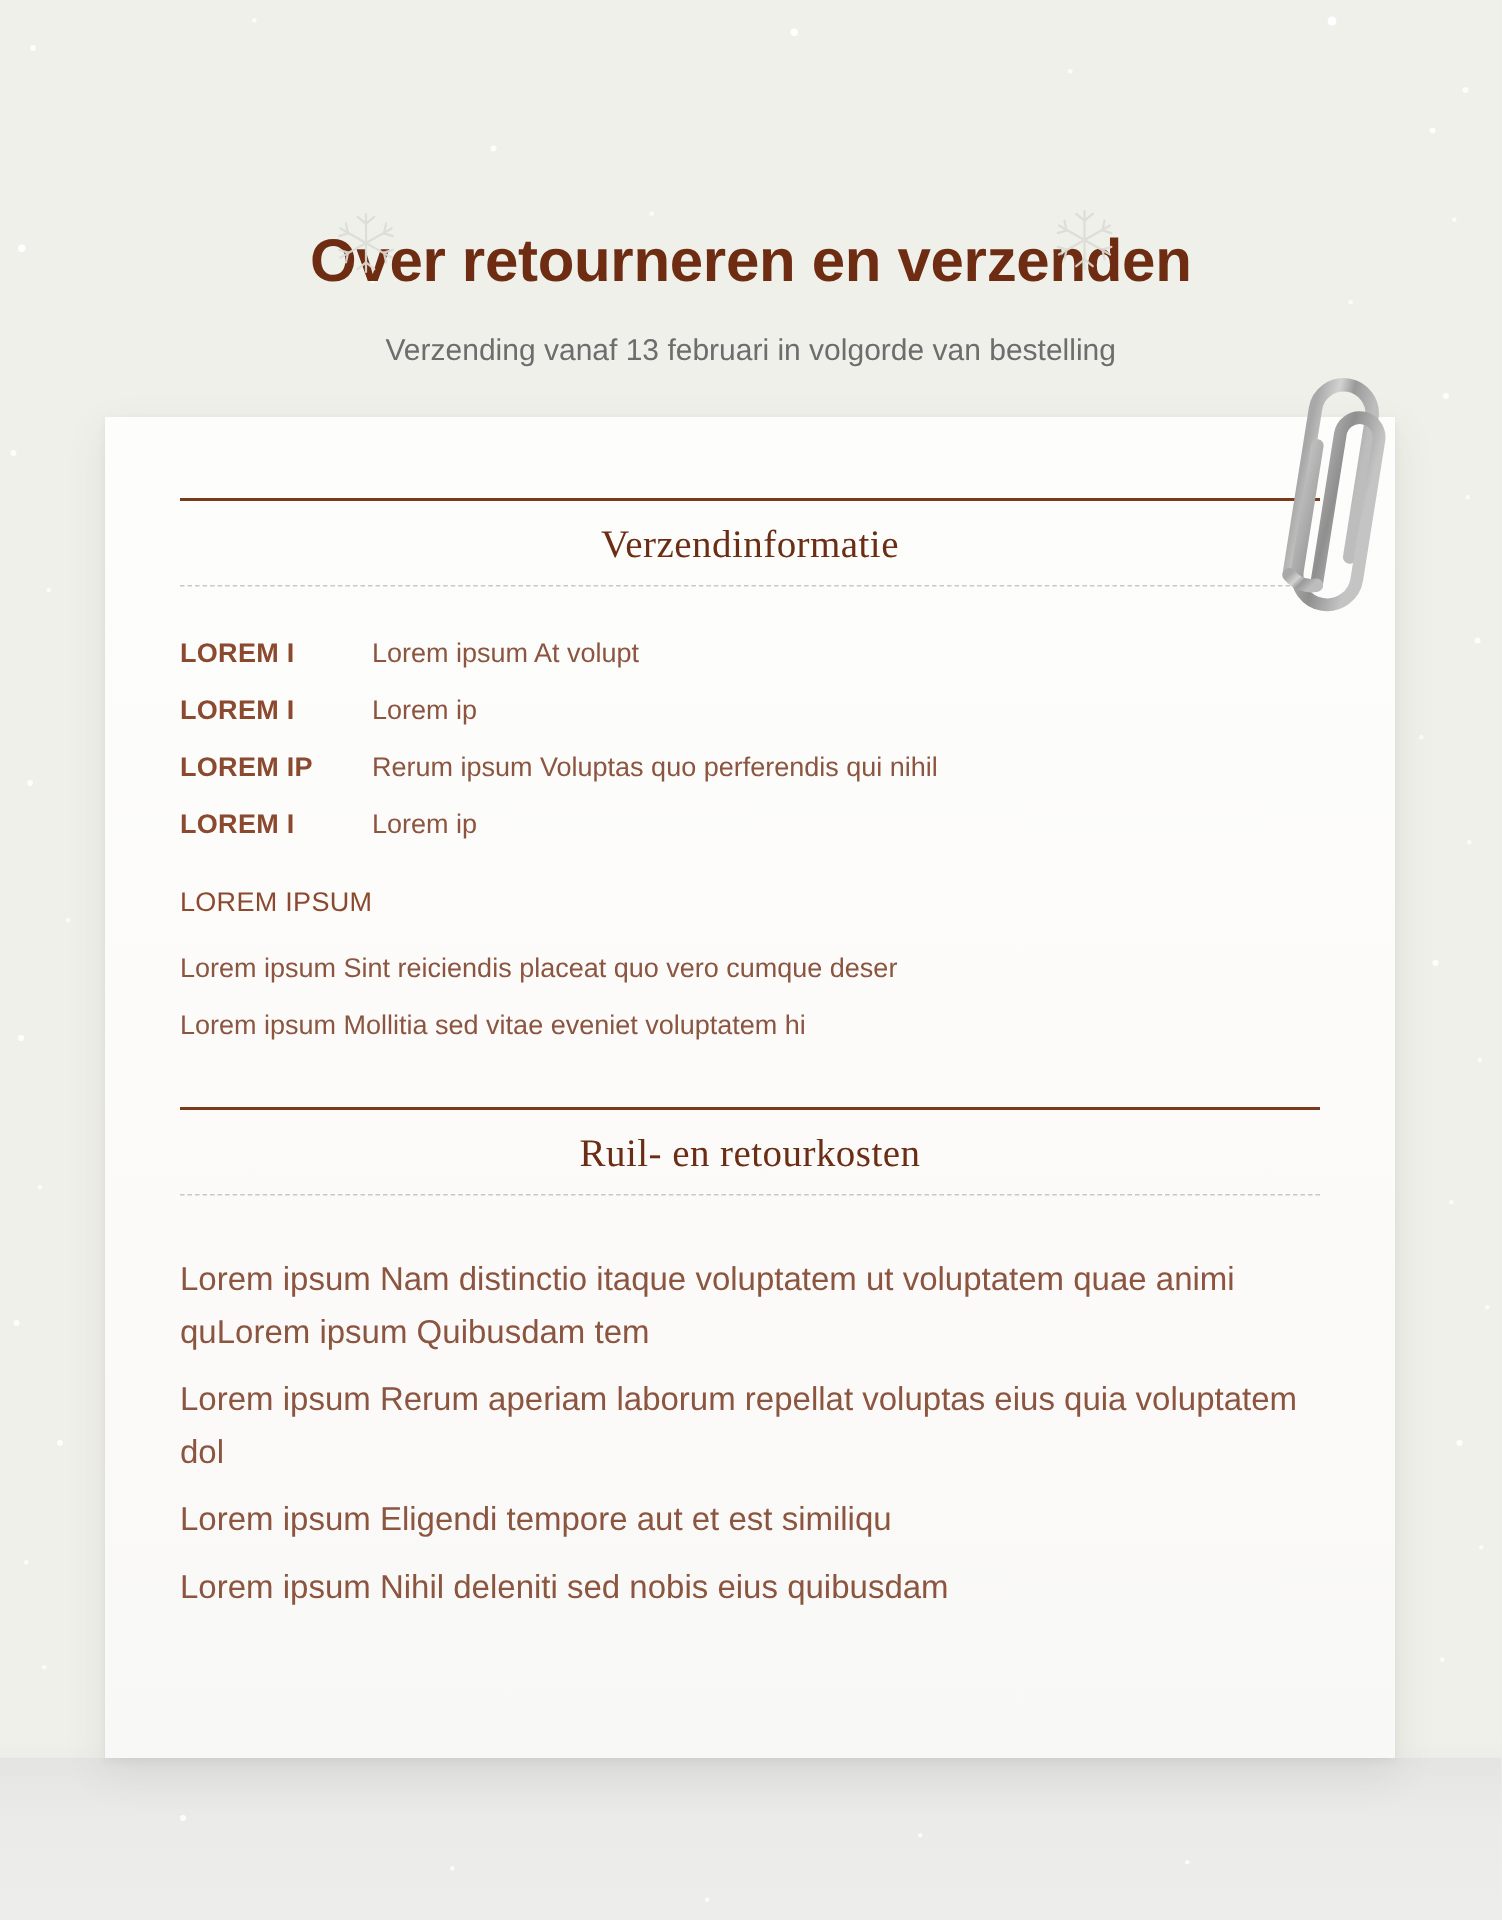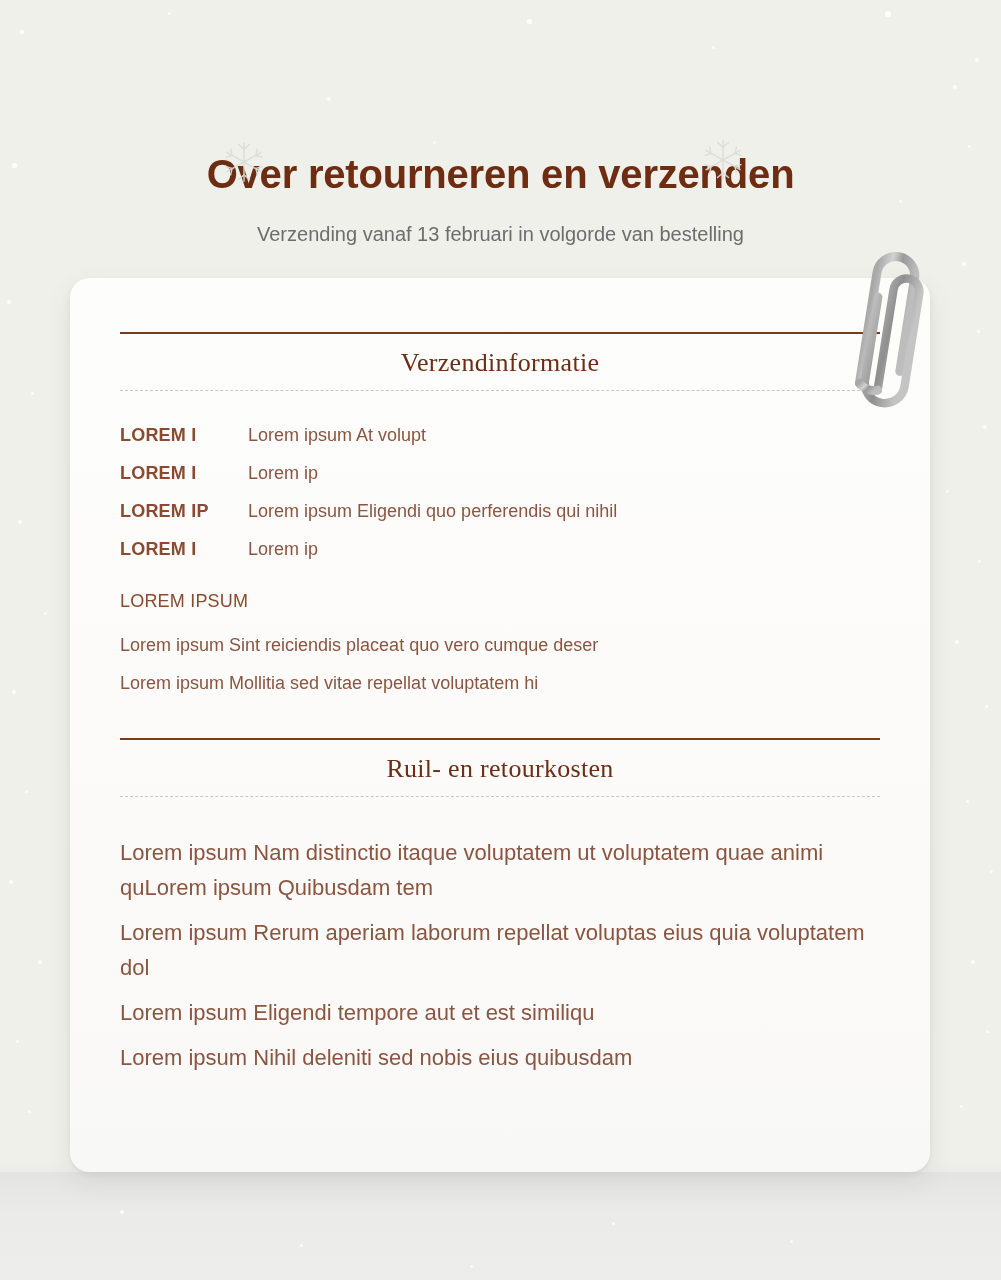--- a/index.html
+++ b/index.html
@@ -70,21 +70,20 @@
 
   
   #card {
     position:absolute;
     left:70px; top:278px;
     width:860px; height:894px;
     background:linear-gradient(to bottom,#fdfdfc 0%, #fbfaf9 70%, #f8f8f6 100%);
     box-shadow:
       0 2px 5px rgba(90,90,80,0.07),
       0 10px 26px rgba(90,90,80,0.10);
-    border-radius: 20px;
   }
 
   #paperclip {
     position:absolute;
     left:836px; top:236px;
     width:92px; height:176px;
     pointer-events:none;
     z-index:5;
   }
 
@@ -265,32 +264,32 @@
       <div class="info-row">
         <span class="info-label">LOREM I</span>
         <span class="info-value">Lorem ipsum At volupt</span>
       </div>
       <div class="info-row">
         <span class="info-label">LOREM I</span>
         <span class="info-value">Lorem ip</span>
       </div>
       <div class="info-row">
         <span class="info-label">LOREM IP</span>
-        <span class="info-value">Lorem ipsum Eligendi quo perferendis qui nihil</span>
+        <span class="info-value">Rerum ipsum Voluptas quo perferendis qui nihil</span>
       </div>
       <div class="info-row">
         <span class="info-label">LOREM I</span>
         <span class="info-value">Lorem ip</span>
       </div>
     </div>
 
     <div id="notes-block">
       <div id="notes-heading">LOREM IPSUM</div>
       <div class="note-line">Lorem ipsum Sint reiciendis placeat quo vero cumque deser</div>
-      <div class="note-line">Lorem ipsum Mollitia sed vitae repellat voluptatem hi</div>
+      <div class="note-line">Lorem ipsum Mollitia sed vitae eveniet voluptatem hi</div>
     </div>
 
     <div id="section-two" class="section-head">
       <div class="rule-solid"></div>
       <div class="section-title">Ruil- en retourkosten</div>
       <div class="rule-dotted"></div>
     </div>
 
     <div id="policy-list">
       <div class="policy-line">Lorem ipsum Nam distinctio itaque voluptatem ut voluptatem quae animi quLorem ipsum Quibusdam tem</div>

